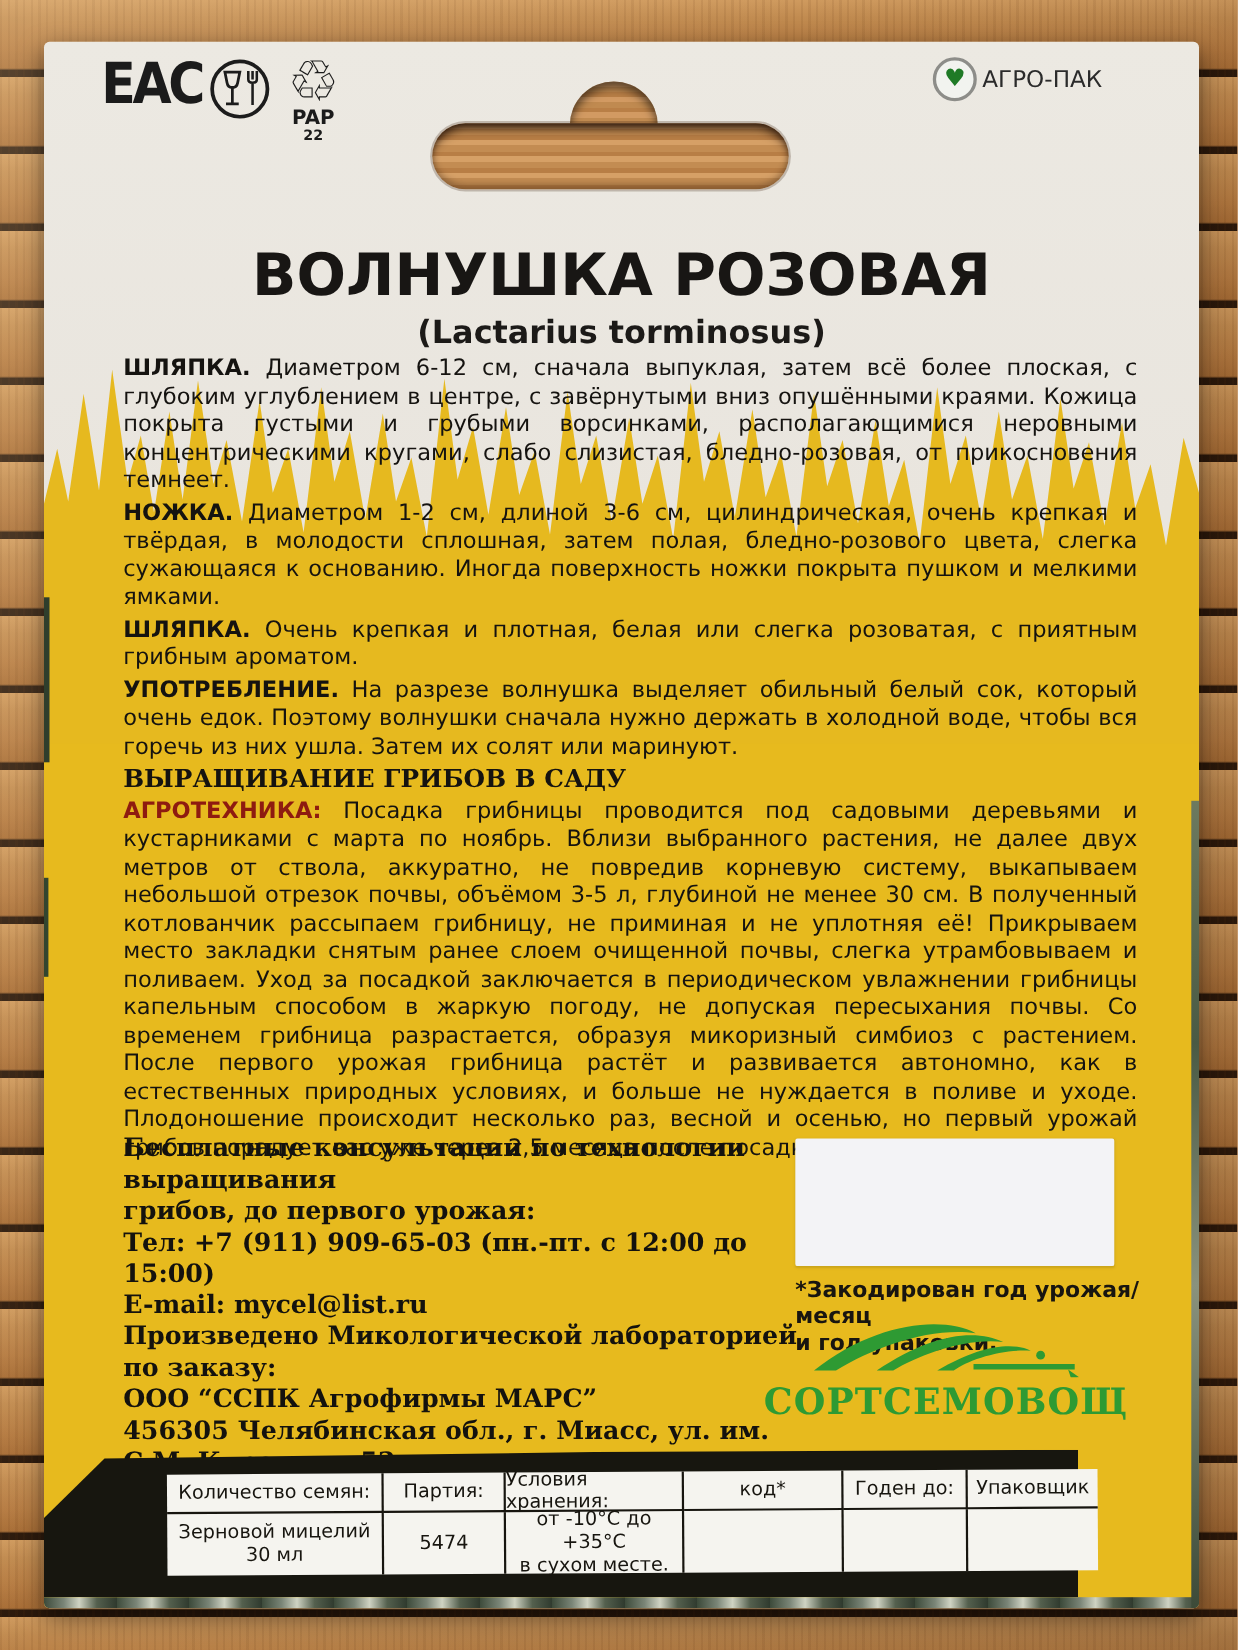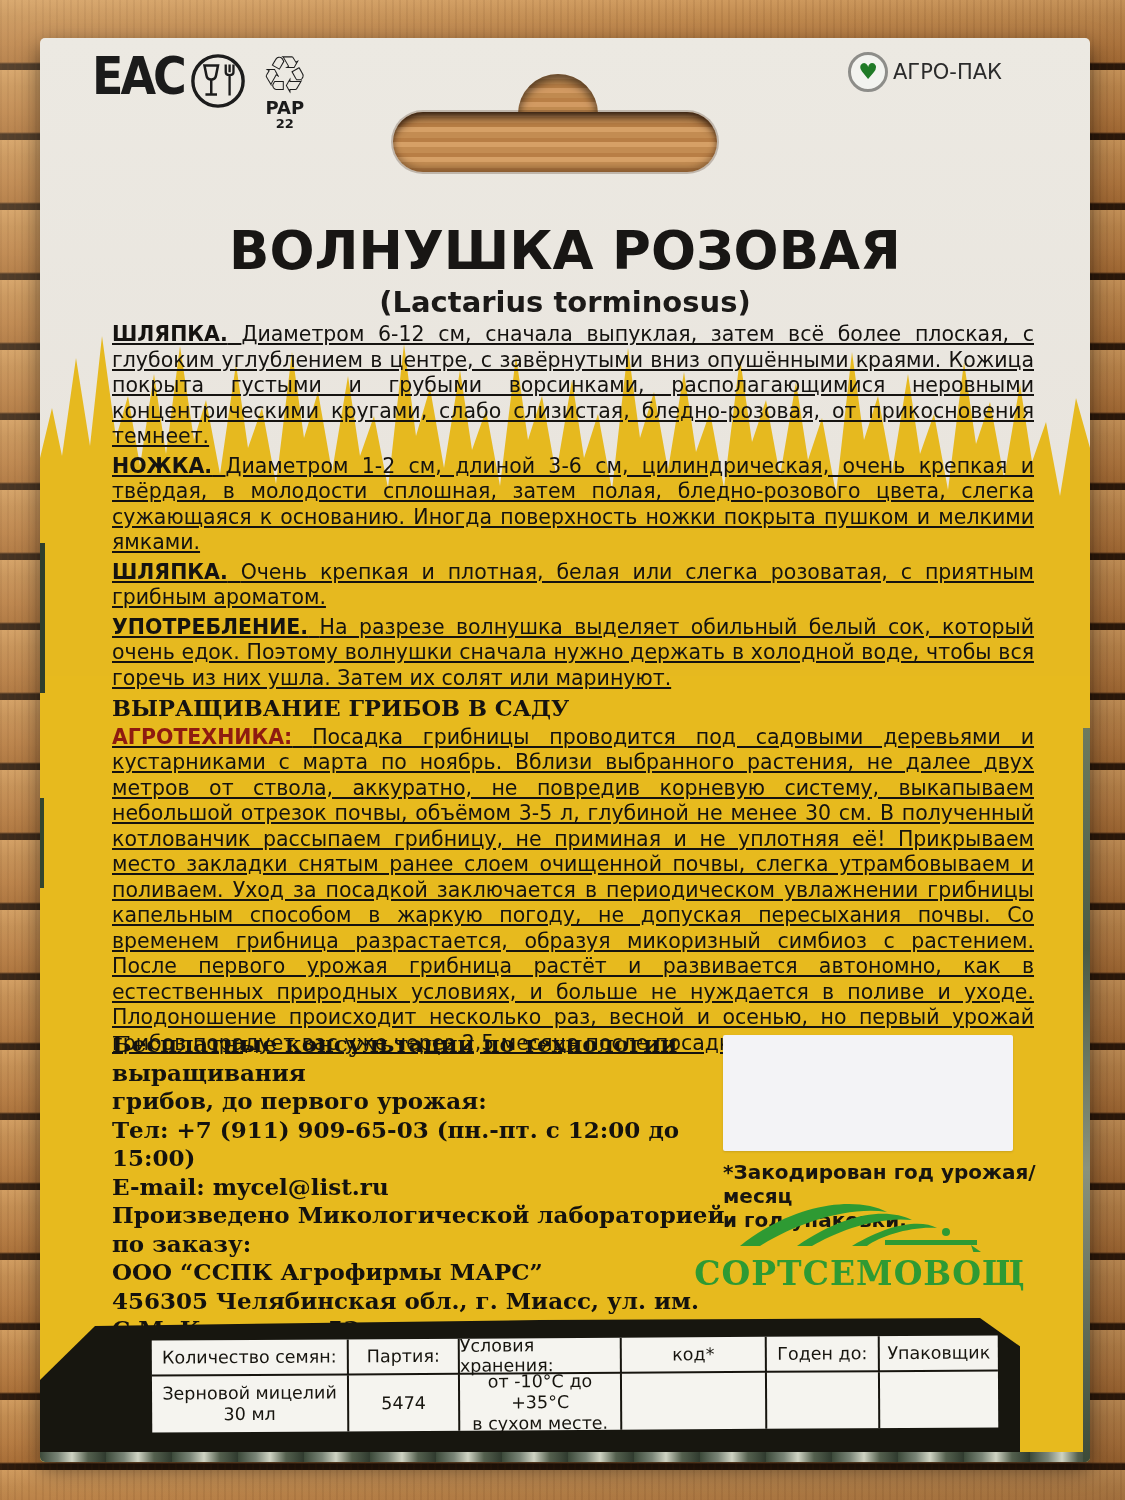--- a/index.html
+++ b/index.html
@@ -49,41 +49,41 @@
 
   
   .title{position:absolute;left:40px;top:184px;width:970px;text-align:center;font-weight:bold;
     font-size:53px;letter-spacing:0px;color:#181614;line-height:58px;}
   .latin{position:absolute;left:40px;top:246px;width:970px;text-align:center;font-weight:bold;
     font-size:29px;color:#1c1a18;line-height:36px;}
 
   
   .bodytext{position:absolute;left:72px;top:284px;width:922px;font-size:20.5px;line-height:25.5px;
     text-align:justify;color:#151310;}
-  .bodytext p{margin:0 0 4px 0;text-decoration:underline;}
+  .bodytext p{margin:0 0 4px 0;}
   .bodytext b{font-weight:bold;}
   .gheading{font-family:"DejaVu Serif",serif;font-weight:bold;font-size:22.5px;margin:5px 0 3px 0;text-align:left;}
   .red{color:#8e1b10;}
 
   
   .contacts{position:absolute;left:72px;top:992px;width:615px;font-family:"DejaVu Serif",serif;
     font-weight:bold;font-size:23px;line-height:28.5px;color:#14120e;}
 
   .whitebox{position:absolute;left:683px;top:997px;width:290px;height:116px;background:#f3f3f6;
     border-radius:2px;box-shadow:0 1px 2px rgba(120,100,20,.25);}
   .codenote{position:absolute;left:683px;top:1122px;width:320px;font-weight:bold;font-size:20px;
     line-height:24px;color:#181510;white-space:pre-line;}
 
   
   .brand{position:absolute;left:635px;top:1158px;width:370px;text-align:center;}
   .brandtext{font-family:"DejaVu Serif",serif;font-weight:bold;font-size:33px;letter-spacing:1px;color:#2e9a33;line-height:36px;}
 
   
   .band{position:absolute;left:0;top:1280px;width:940px;height:134px;background:#17160f;z-index:3;
-    clip-path:polygon(55px 8px,500px 2px,940px 0px,1050px 78px,1050px 134px,0px 134px,0px 62px);padding-left:40px;}
+    clip-path:polygon(55px 8px,500px 2px,940px 0px,1050px 78px,1050px 134px,0px 134px,0px 62px);}
   .ptable{position:absolute;left:112px;top:20px;width:846px;height:92px;background:#f5f4ef;
     transform:rotate(-0.35deg);display:grid;grid-template-columns:197px 111px 162px 145px 113px 118px;
     grid-template-rows:36px 56px;color:#17150f;}
   .ptable .hc{display:flex;align-items:center;justify-content:center;font-size:17.5px;
     border-bottom:2px solid #17150f;}
   .ptable .vc{display:flex;align-items:center;justify-content:center;font-size:17.5px;
     text-align:center;white-space:pre-line;line-height:21px;}
   .ptable .sep{border-right:2px solid #17150f;}
 
   .basketstrip{position:absolute;left:0;top:1414px;width:1050px;height:10px;z-index:3;

